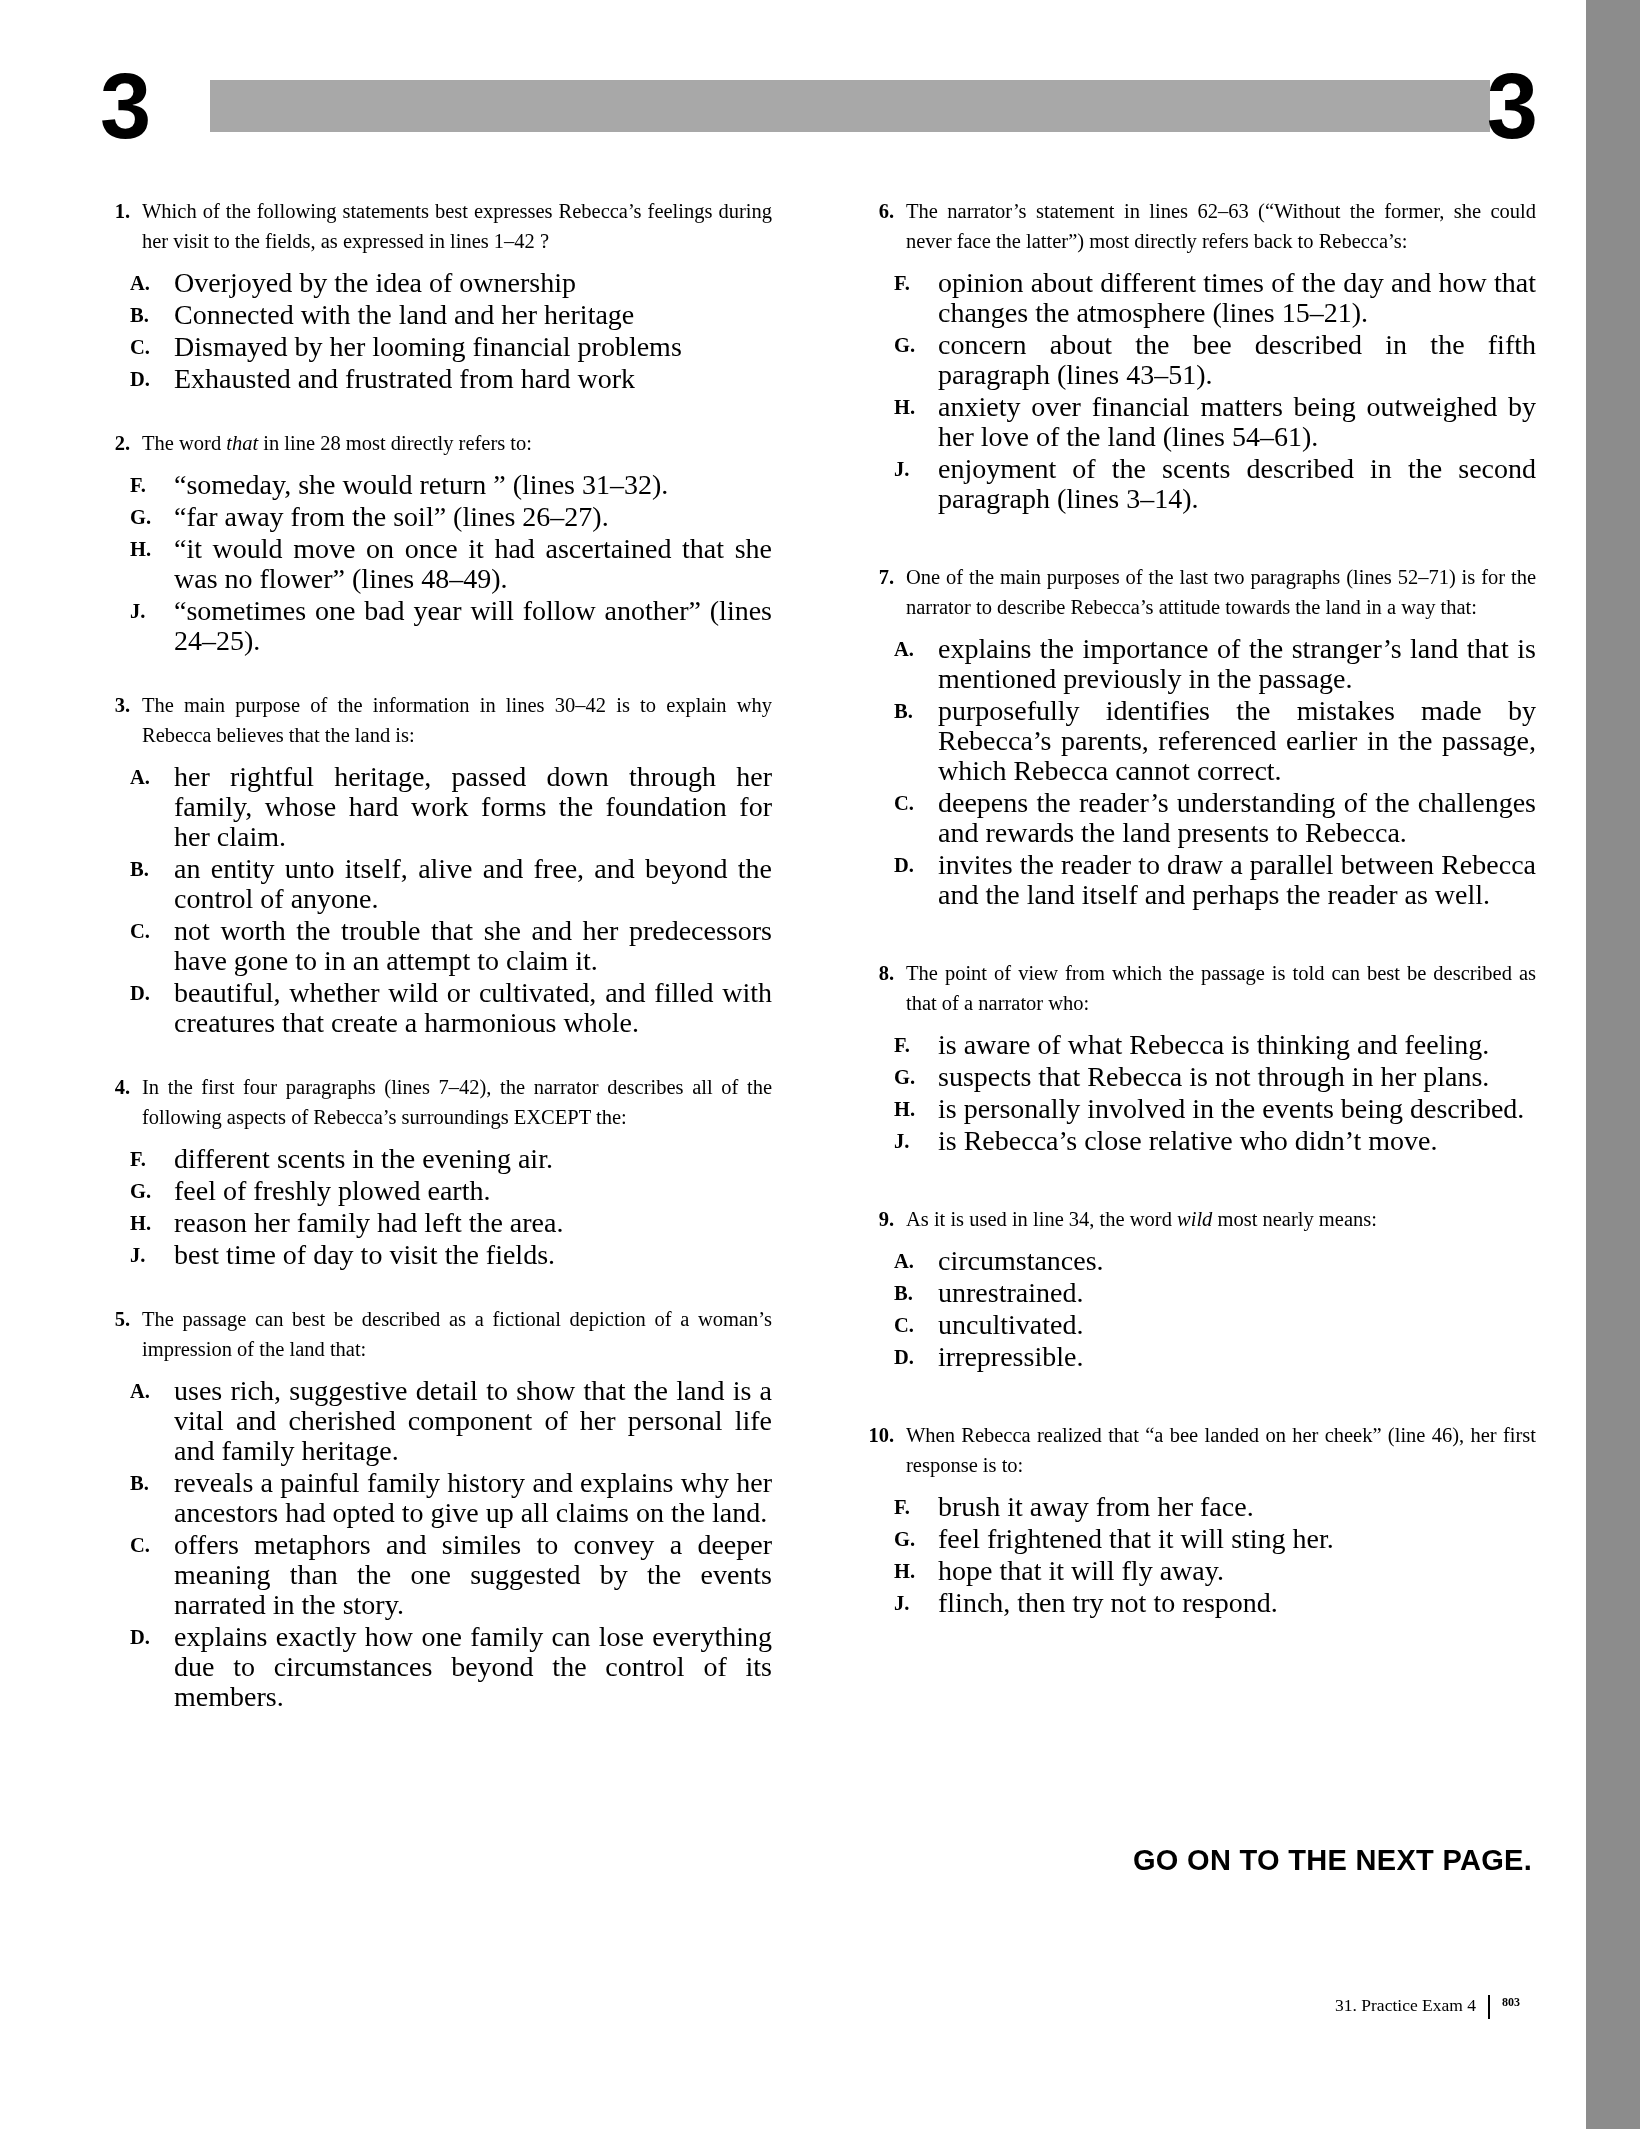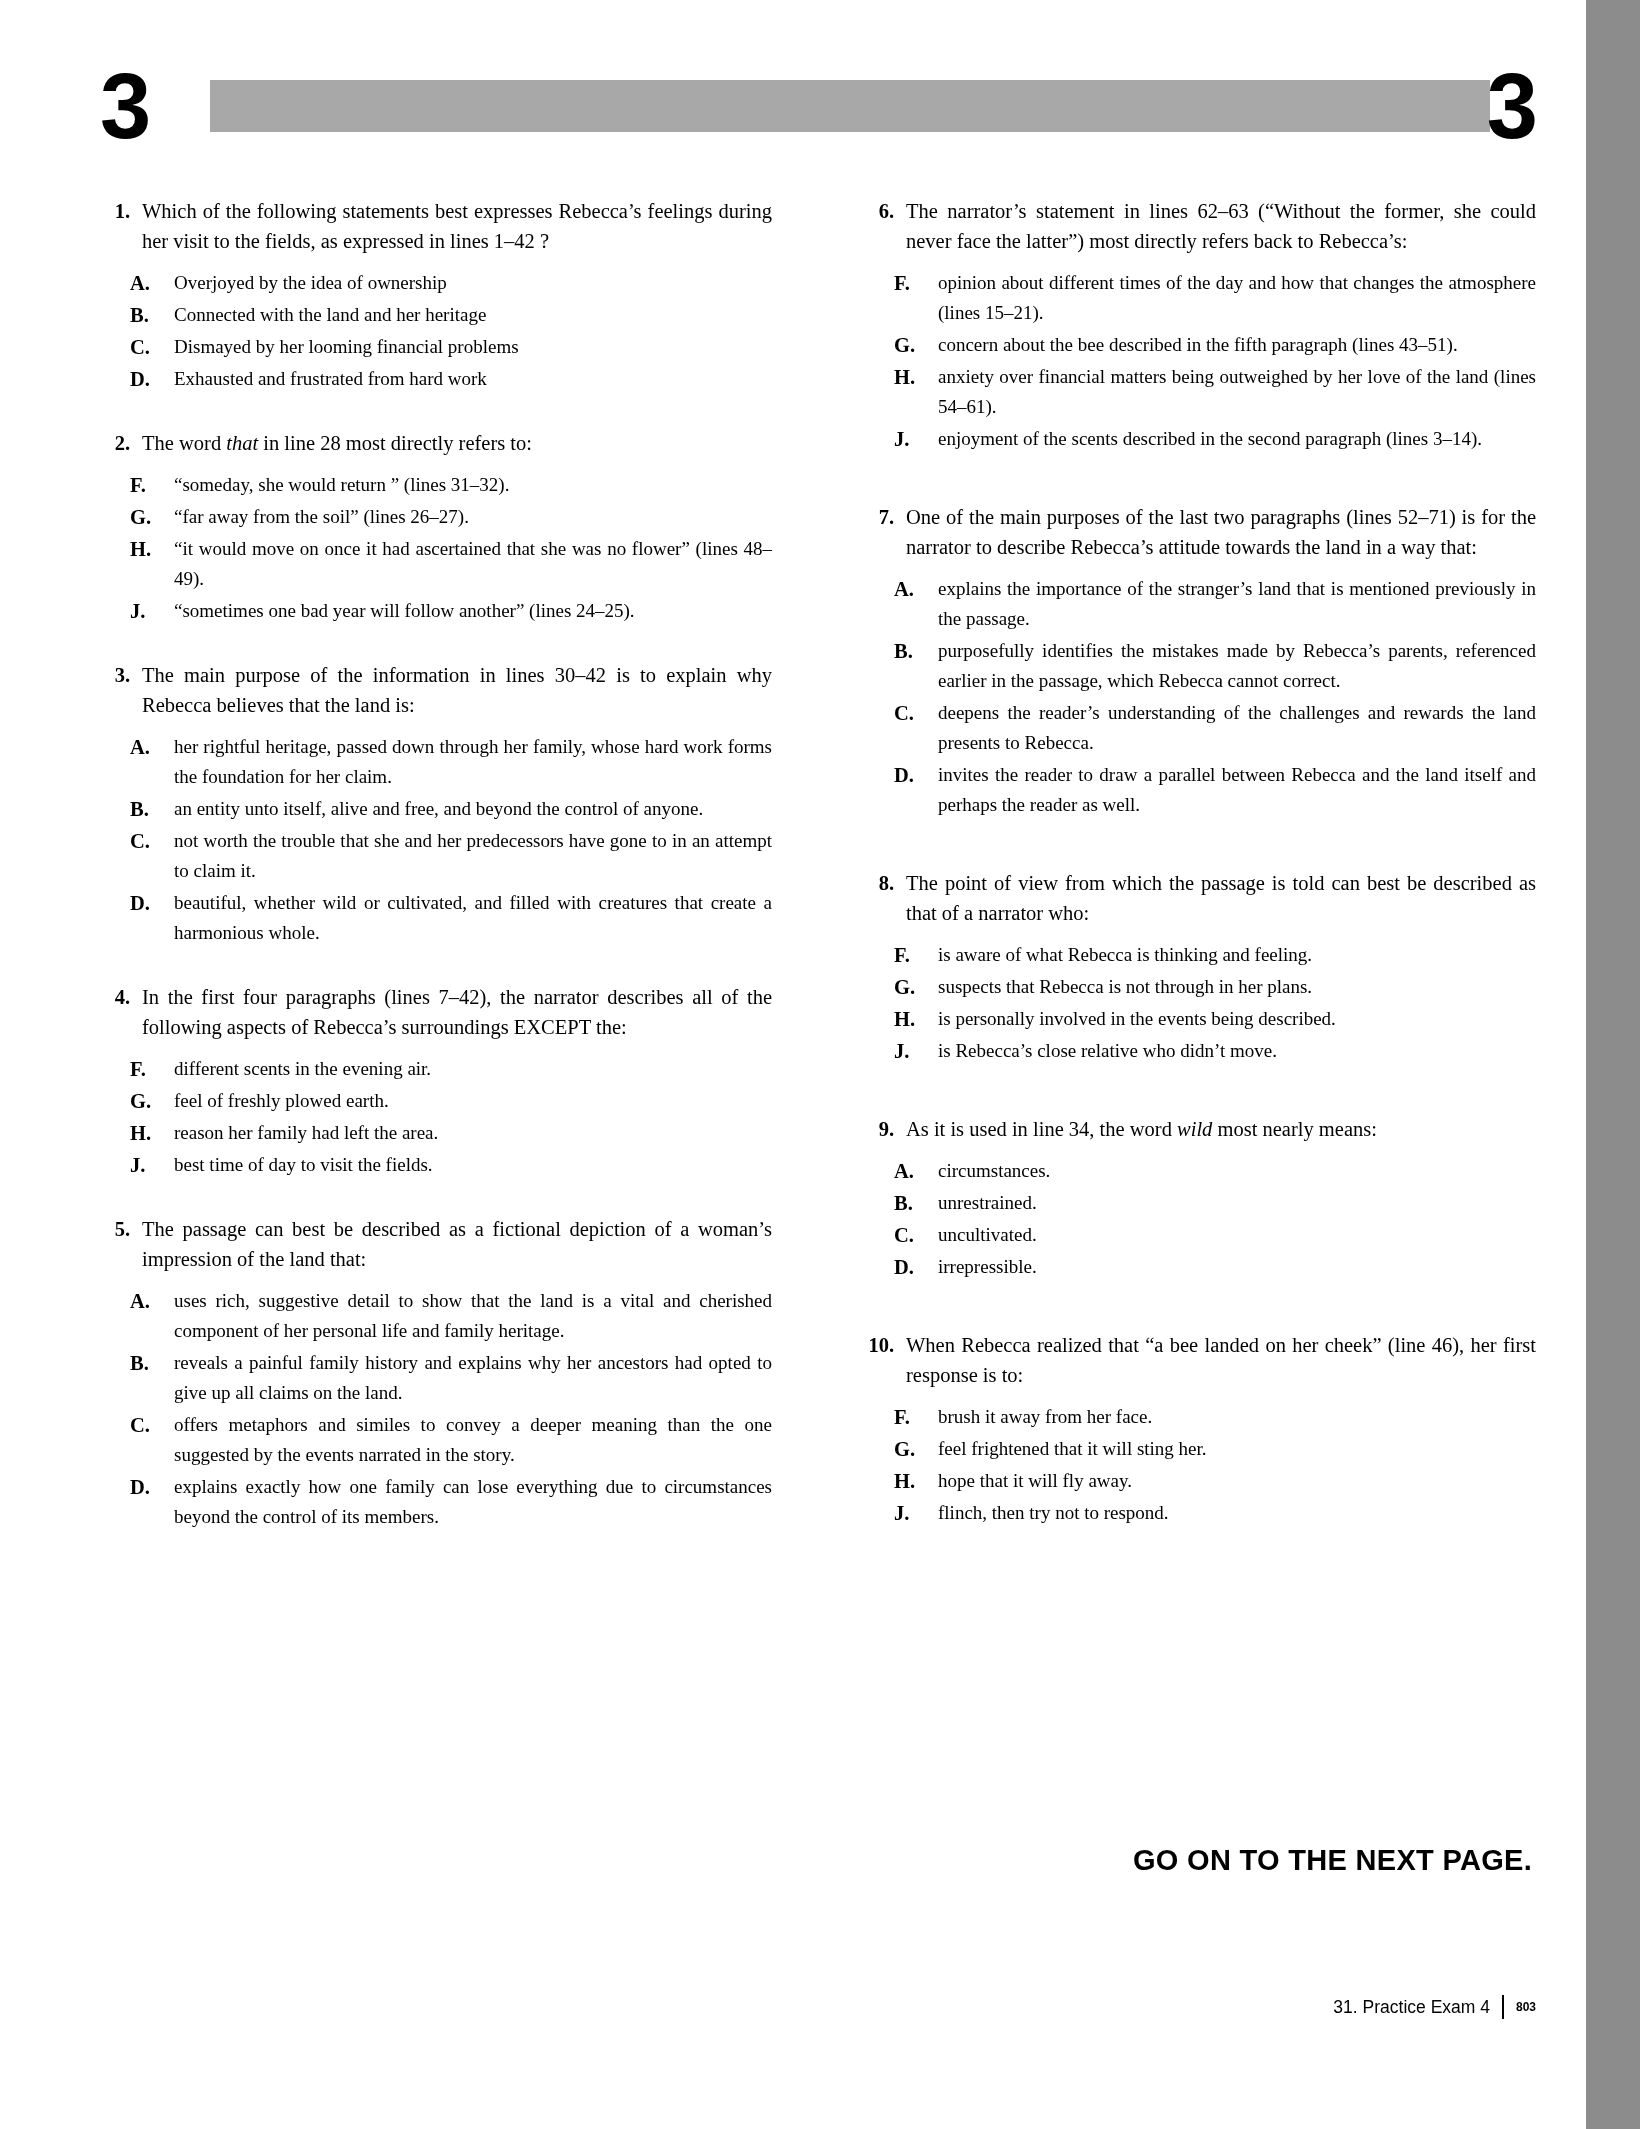--- a/index.html
+++ b/index.html
@@ -113,44 +113,43 @@
   .ch-letter {
     width: 44px;
     min-width: 44px;
     font-weight: bold;
     font-size: 20.5px;
     line-height: 30px;
     box-sizing: border-box;
   }
   .ch-text {
     flex: 1;
-    font-size: 19px;
+    font-size: 28px;
     line-height: 30px;
     text-align: justify;
   }
 
   em { }
 
   
   .goto {
     position: absolute;
     right: 54px;
     top: 1844px;
     font-family: "Liberation Sans", sans-serif;
     font-weight: bold;
     font-size: 29px;
     letter-spacing: 0.3px;
   }
   .footer-line {
     position: absolute;
-    right: 50px;
+    right: 66px;
     top: 1995px;
     display: flex;
-    align-items: center;
-    font-family: Liberation Sans, sans-serif;
+    font-family: Liberation Serif, serif;
     font-size: 17.5px;
   }
   .footer-label { color: #000; }
   .footer-sep {
     display: inline-block;
     width: 2px;
     height: 24px;
     background: #000;
     margin: 0 12px;
   }

